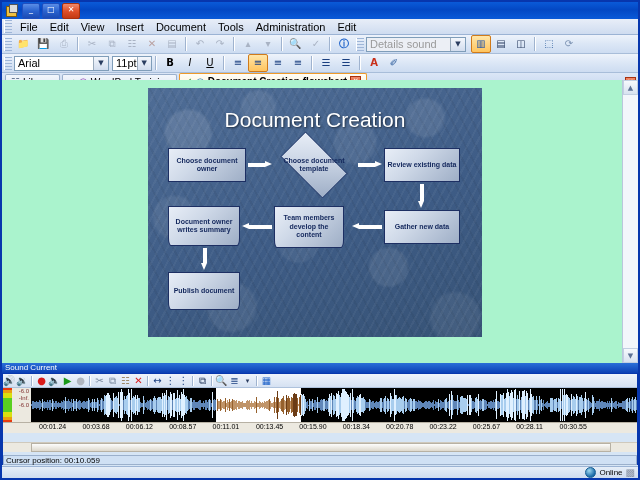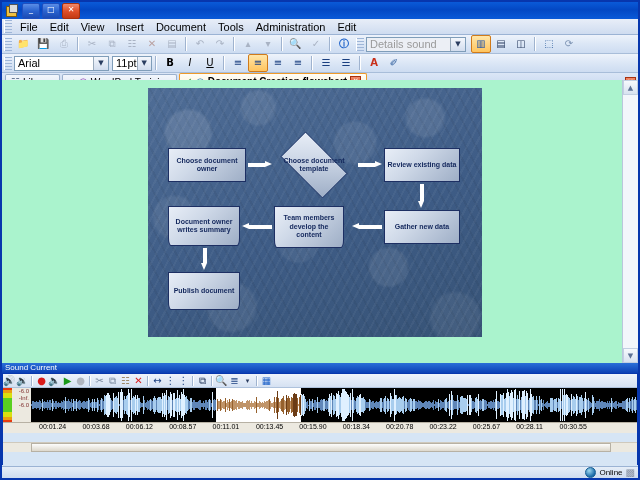--- a/index.html
+++ b/index.html
@@ -334,20 +334,21 @@
       <span class="gl" style="color:#1a7ab0">◉</span>
       <span>Document Creation flowchart</span>
       <span class="xclose">✕</span>
     </span>
     <span class="xclose striprt">✕</span>
   </div>
 
   <div class="content" style="position:absolute;left:0;right:0;top:78px;height:283px;">
 
     <div class="slide" style="left:146px;top:8px;width:334px;height:249px;">
+      <div class="slide-title">Document Creation</div>
 
       <div class="node" style="left:20px;top:60px;width:78px;height:34px;">
         <span class="lbl">Choose document owner</span>
       </div>
       <div class="arw-h r" style="left:100px;top:73px;width:24px;">
         <i class="bar" style="width:17px"></i>
           <i class="hd"></i>
       </div>
       <div class="node dia" style="left:124px;top:52px;width:84px;height:50px;">
         <i class="dshape"></i>
@@ -1102,20 +1103,21 @@
             <span class="tk" style="left: 513.231px;">00:28.11</span>
             <span class="tk" style="left: 556.615px;">00:30.55</span>
           </div>
       </div>
 
       <div class="hsb" style="position:absolute;left:0;right:0;top:68px;">
         <div class="thumb" style="left:28px;width:580px;"></div>
       </div>
 
       <div class="statline" style="top:80px;">
+        <span class="sfield" style="flex:1">Cursor position: 00:10.059</span>
       </div>
     </div>
   </div>
 
   <div class="appstatus">
     <span class="globe"></span>
     <span>Online</span>
     <span class="gl" style="color:#8a94a6">▩</span>
   </div>
 </div>

